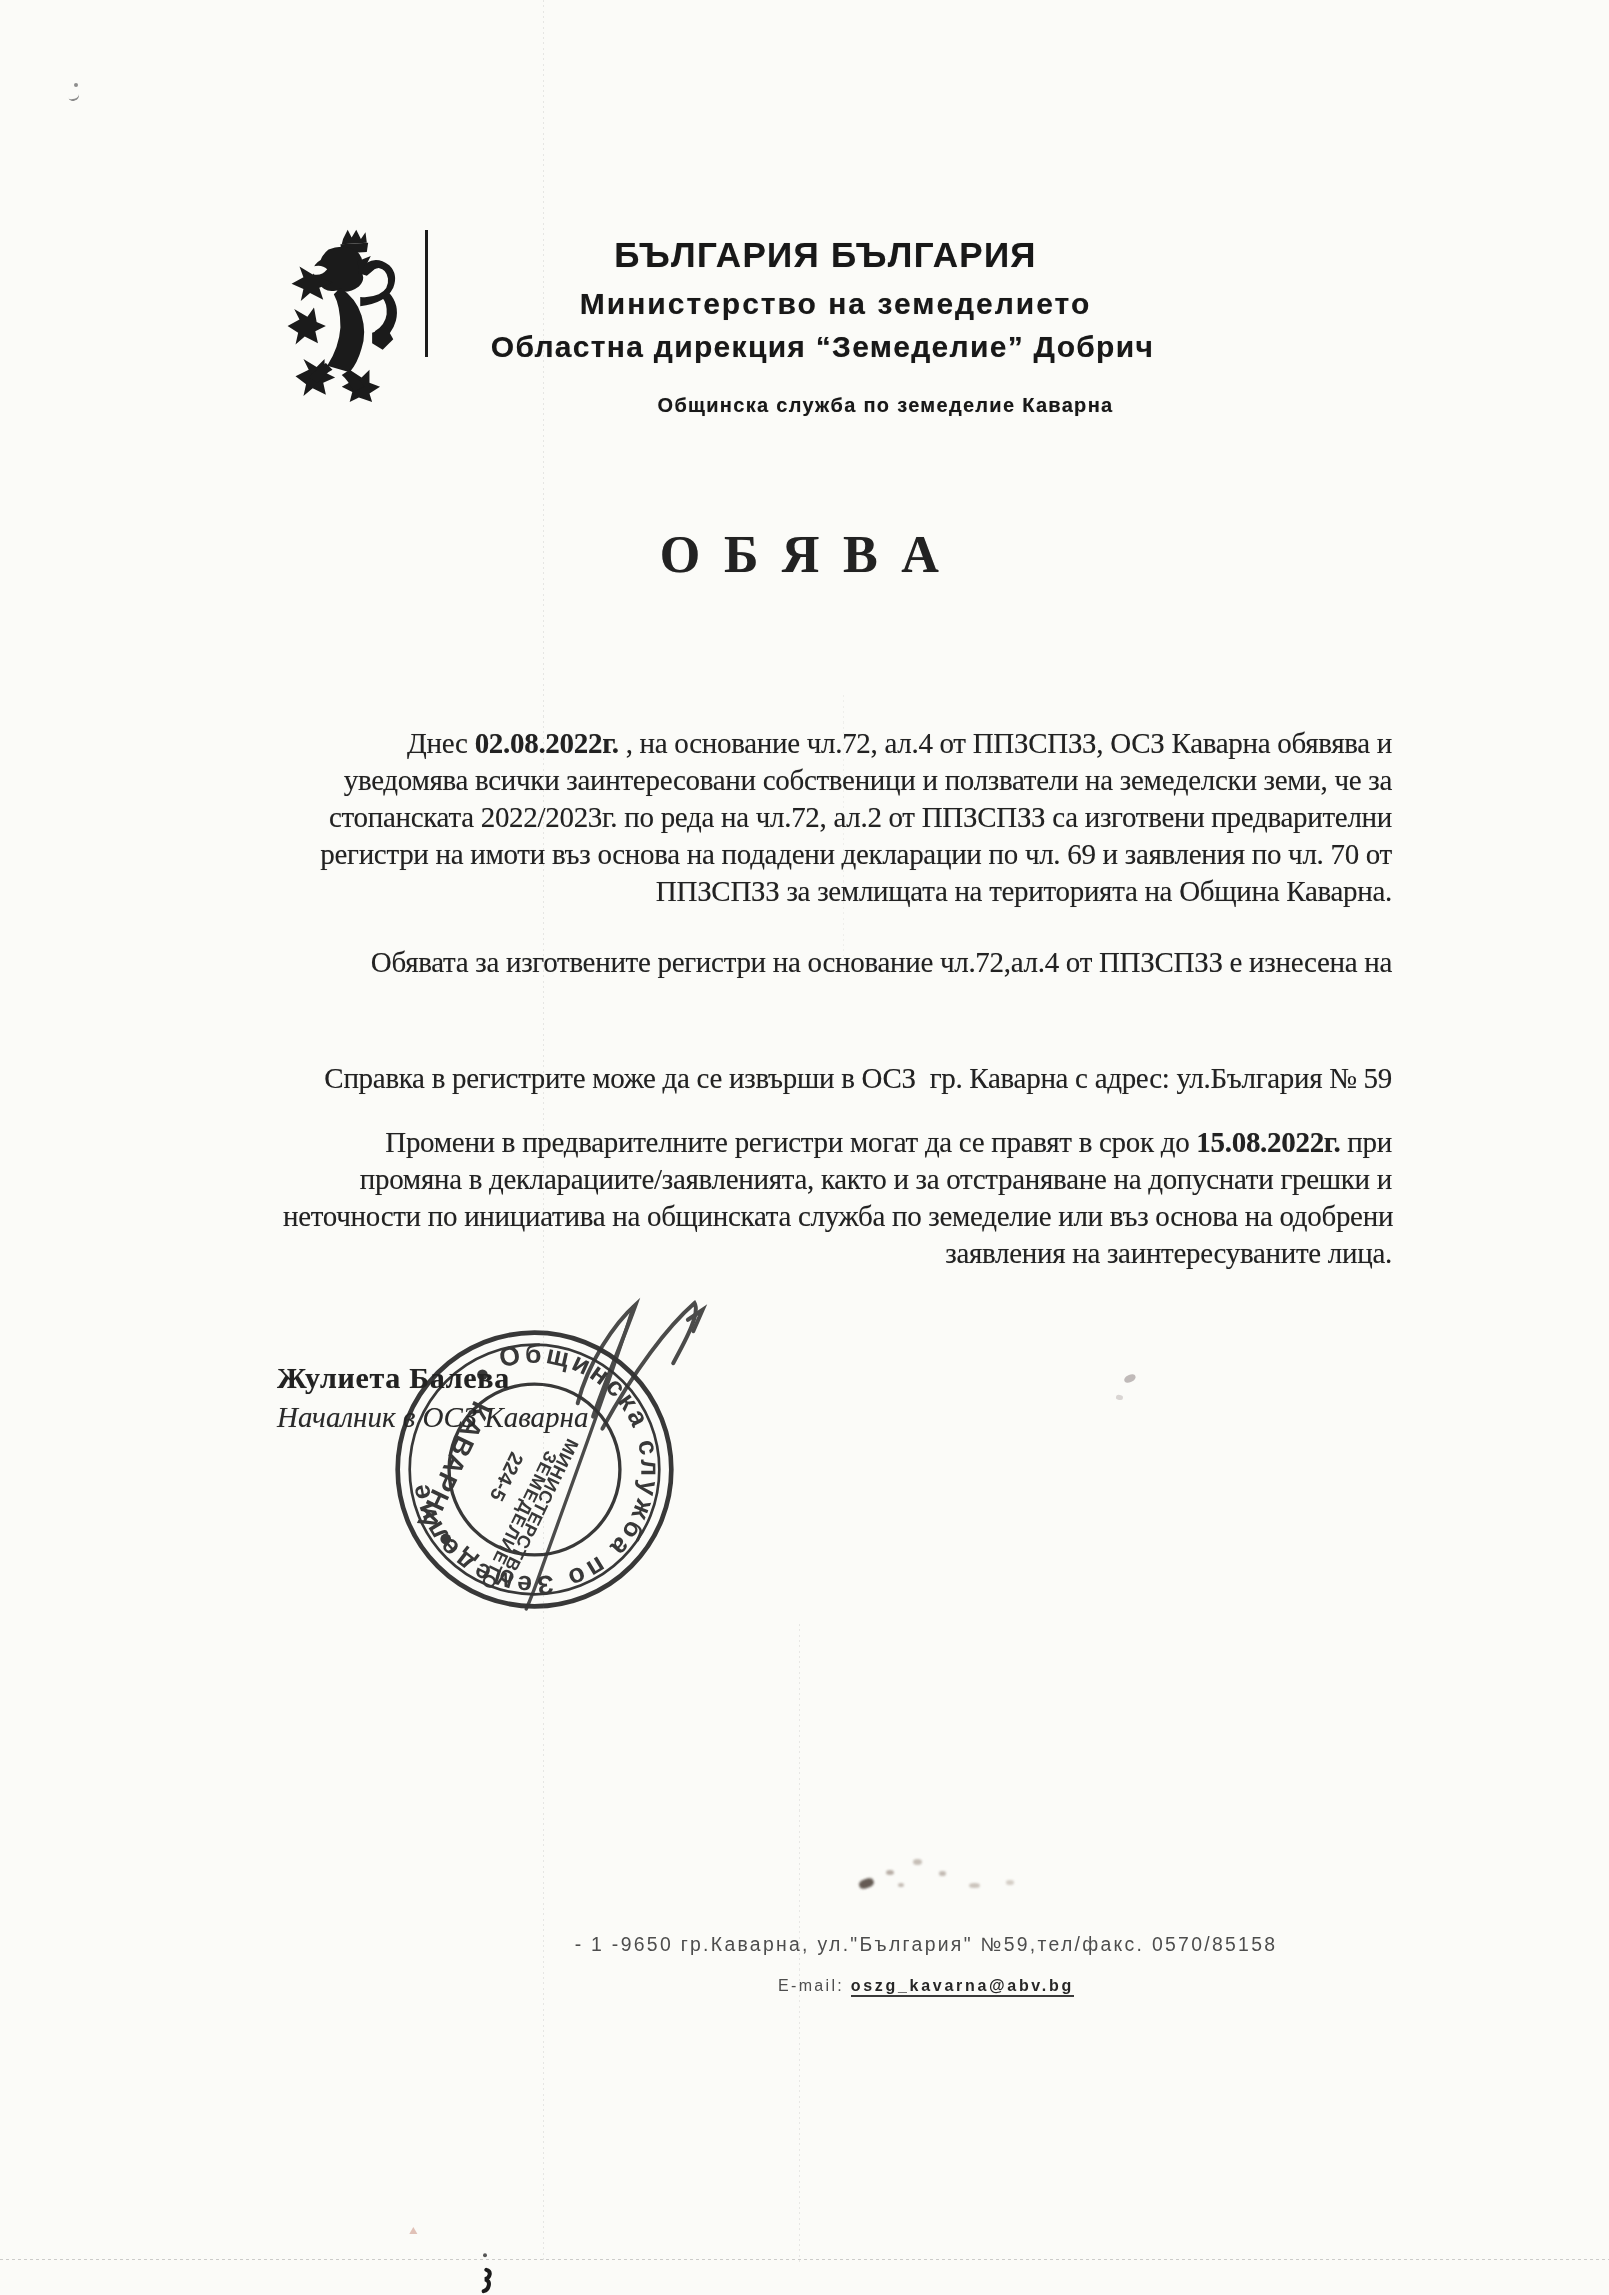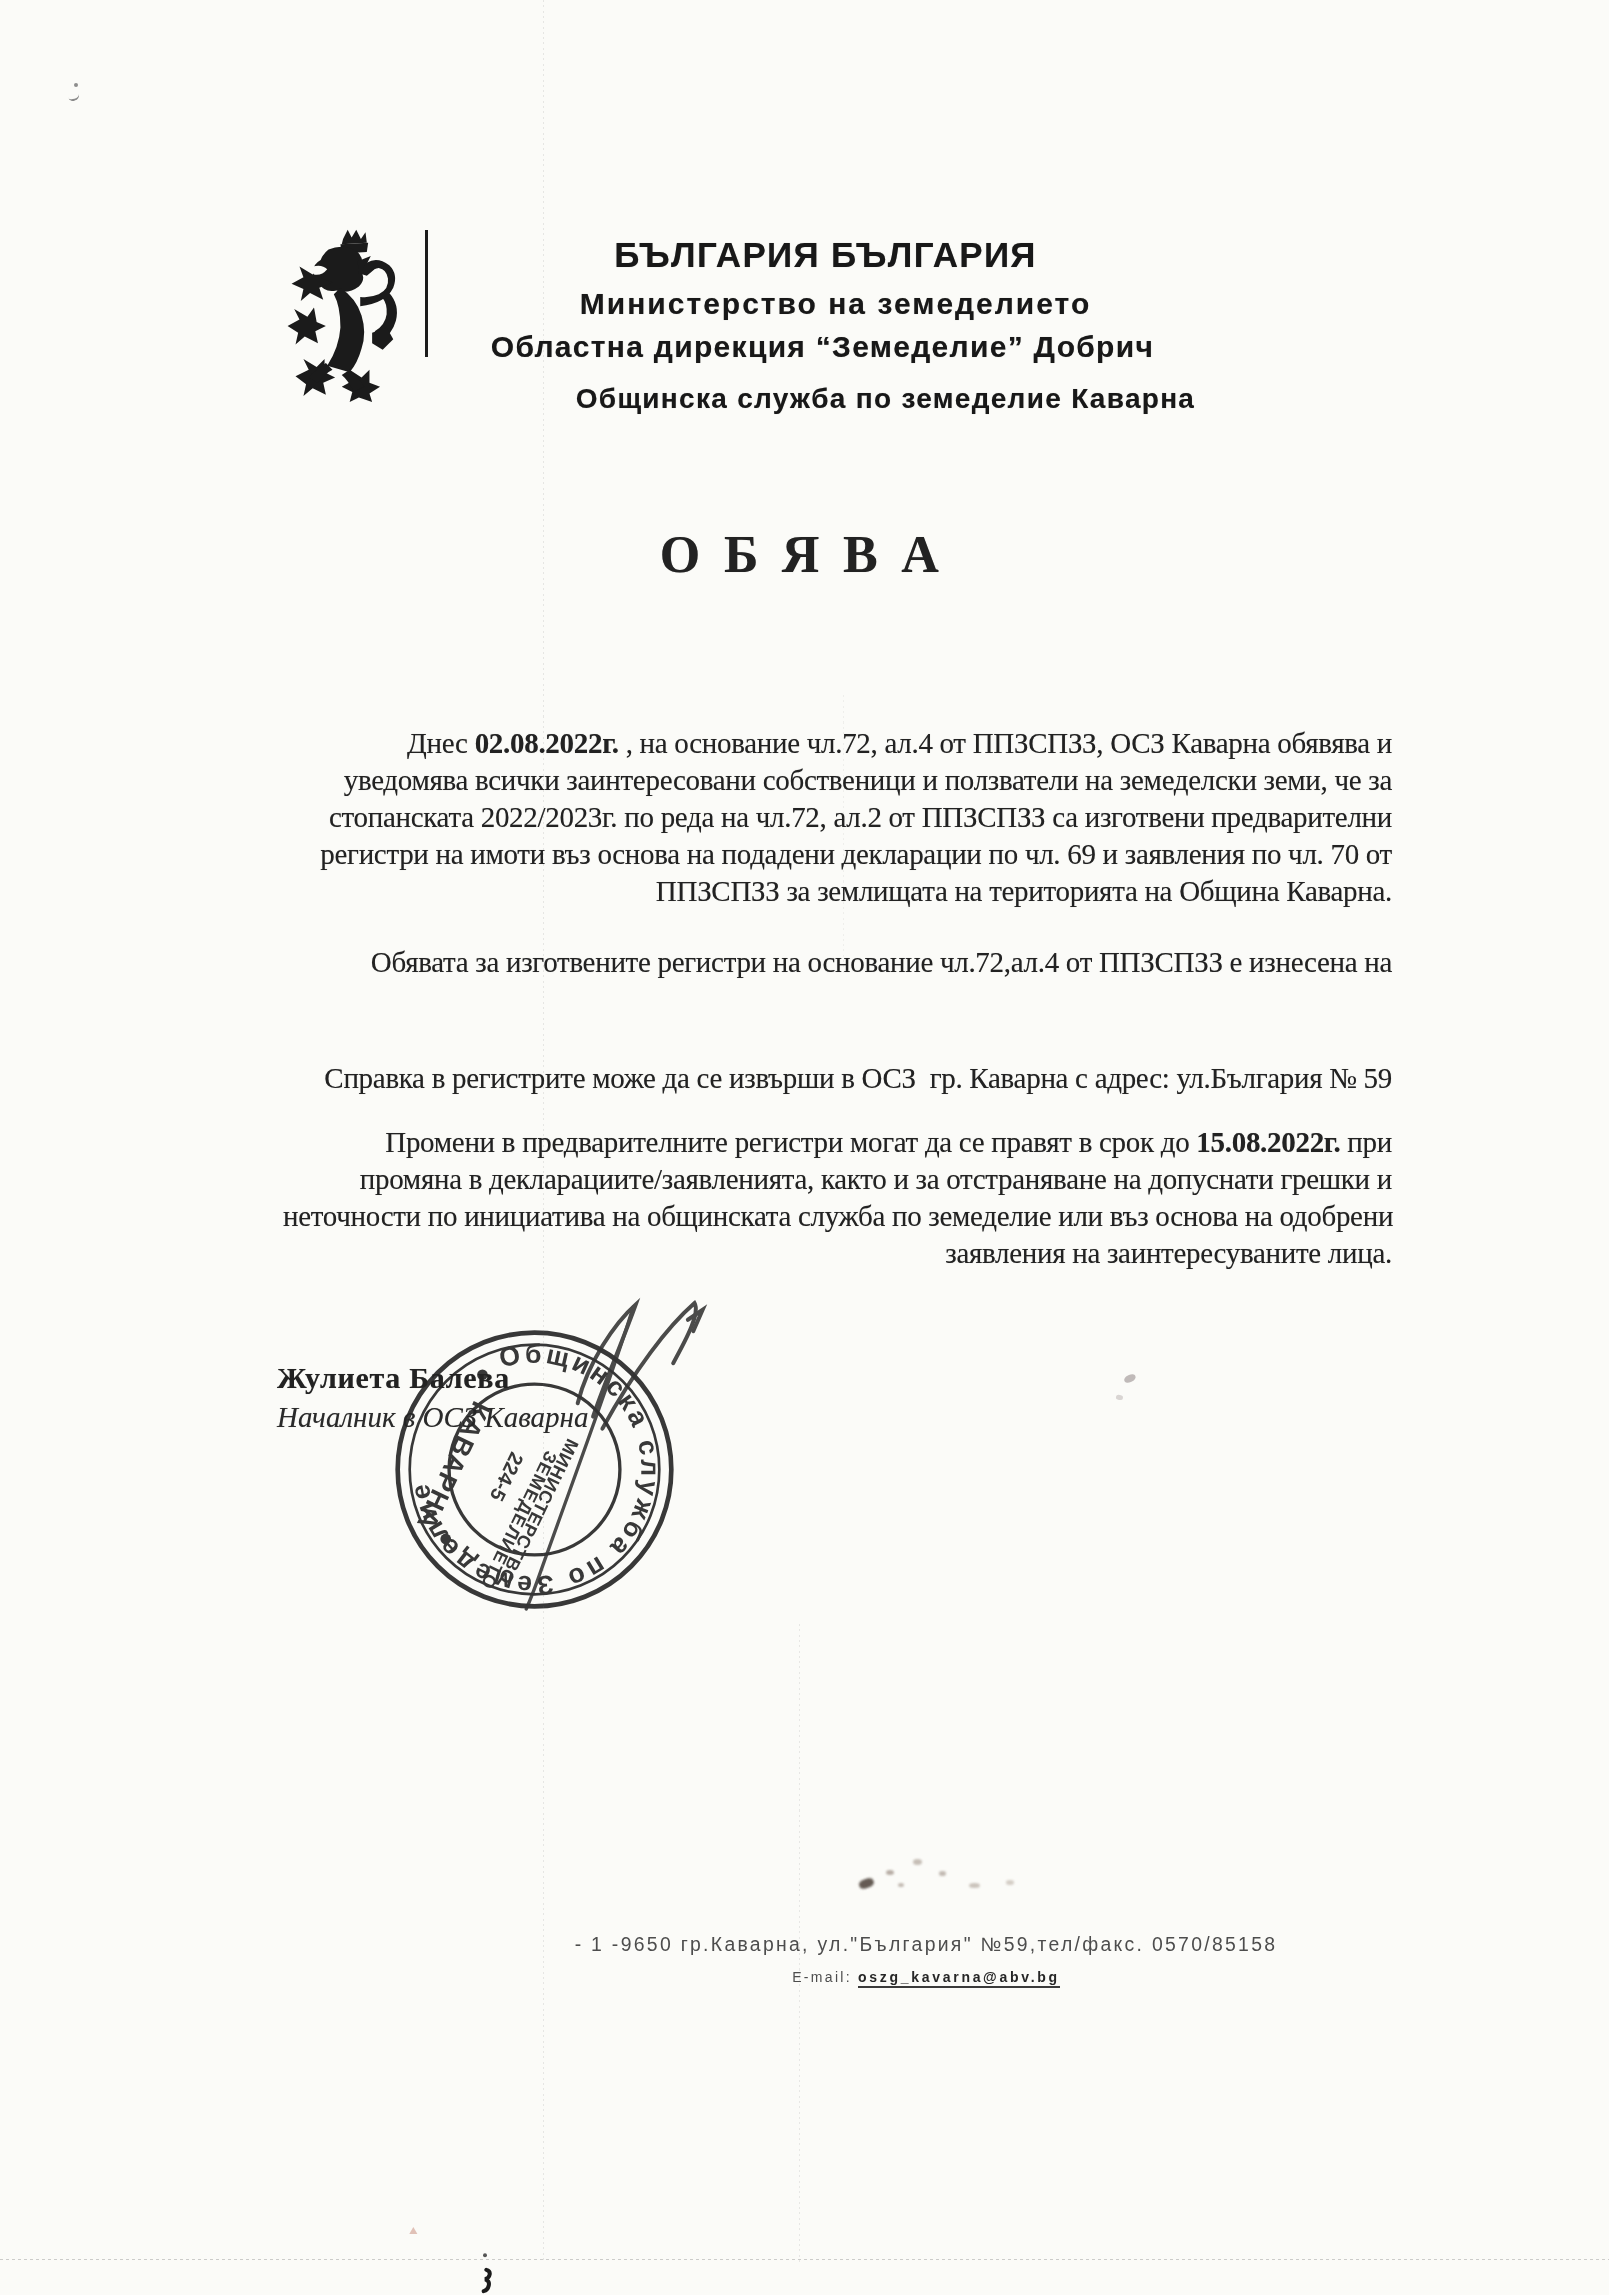--- a/index.html
+++ b/index.html
@@ -12,21 +12,21 @@
   .emblem { position:absolute; left:286px; top:227px; width:126px; height:175px; }
   .vrule { position:absolute; left:425px; top:230px; width:3.3px; height:127px; background:#1c1c1c; }
   .h-line {
     position:absolute; text-align:center;
     font-family:"Liberation Sans", sans-serif; font-weight:bold; color:#181818;
     text-shadow:0 0 0.7px rgba(20,20,20,.45);
   }
   .h1 { left:568px; top:235px;  width:515px;  font-size:35px; letter-spacing:1.3px; }
   .h2 { left:548px; top:287px;  width:575px;  font-size:30px; letter-spacing:2px; }
   .h3 { left:428px; top:330px;  width:789px; font-size:30px; letter-spacing:1.3px; }
-  .h4 { left:528px; top:383px;  width:715px; font-size:28px; letter-spacing:1.3px; }
+  .h4 { left:528px; top:394px;  width:715px; font-size:20px; letter-spacing:1.3px; }
   
   .doc-title {
     position:absolute; left:283px; top:525px; width:1038px; text-align:center;
     font-size:52px; font-weight:bold; letter-spacing:5.3px; color:#222;
     text-shadow:0 0 0.7px rgba(20,20,20,.4);
   }
   
   .para { position:absolute; left:283px; width:1109px; font-size:29px; letter-spacing:-0.3px;
           color:#222; text-shadow:0 0 0.7px rgba(25,25,25,.38); }
   .para .line { white-space:pre; line-height:37px; height:37px;text-align:right; }
@@ -38,21 +38,21 @@
               letter-spacing:0.7px; color:#222; text-shadow:0 0 0.7px rgba(25,25,25,.4); }
   .sig-role { position:absolute; left:277px; top:1401px; font-size:29px; font-style:italic;
               color:#2a2a2a; text-shadow:0 0 0.7px rgba(25,25,25,.35); }
   .stamp { position:absolute; left:381px; top:1316px; width:307px; height:307px; opacity:.9; }
   .stamp text { font-family:"Liberation Sans", sans-serif; fill:#242424; }
   .sig-strokes { position:absolute; left:374px; top:1263px; width:374px; height:374px; }
   
   .footer { position:absolute; left:495px; top:1933px; width:862px; text-align:center;
             font-family:"Liberation Sans", sans-serif; }
   .f-address { font-size:19.4px; letter-spacing:2.3px; color:#4d4d4d; white-space:pre; }
-  .f-email-row { margin-top:13px; font-size:14px; letter-spacing:2.3px; color:#4d4d4d; }
+  .f-email-row { margin-top:21px; font-size:16px; letter-spacing:2.3px; color:#4d4d4d; }
   .f-email { font-weight:bold; color:#262626; letter-spacing:2.7px;
              border-bottom:2.7px solid #3a3a3a; padding-bottom:1.3px; }
   
   .artifact { position:absolute; pointer-events:none; }
   .vline { width:1.3px; background-image:repeating-linear-gradient(to bottom, rgba(110,110,110,.5) 0 2px, transparent 2px 5.3px); }
   #v1 { left:543px; top:0; height:2262px; opacity:.30; }
   #v2 { left:799px; top:1624px; height:638px; opacity:.28; }
   #v3 { left:843px; top:695px; height:281px; opacity:.18; }
   .hline-dotted { left:0; top:2259px; width:1610px; height:1.3px; opacity:.55;
     background-image:repeating-linear-gradient(to right, rgba(95,95,95,.55) 0 2.7px, transparent 2.7px 6px); }

